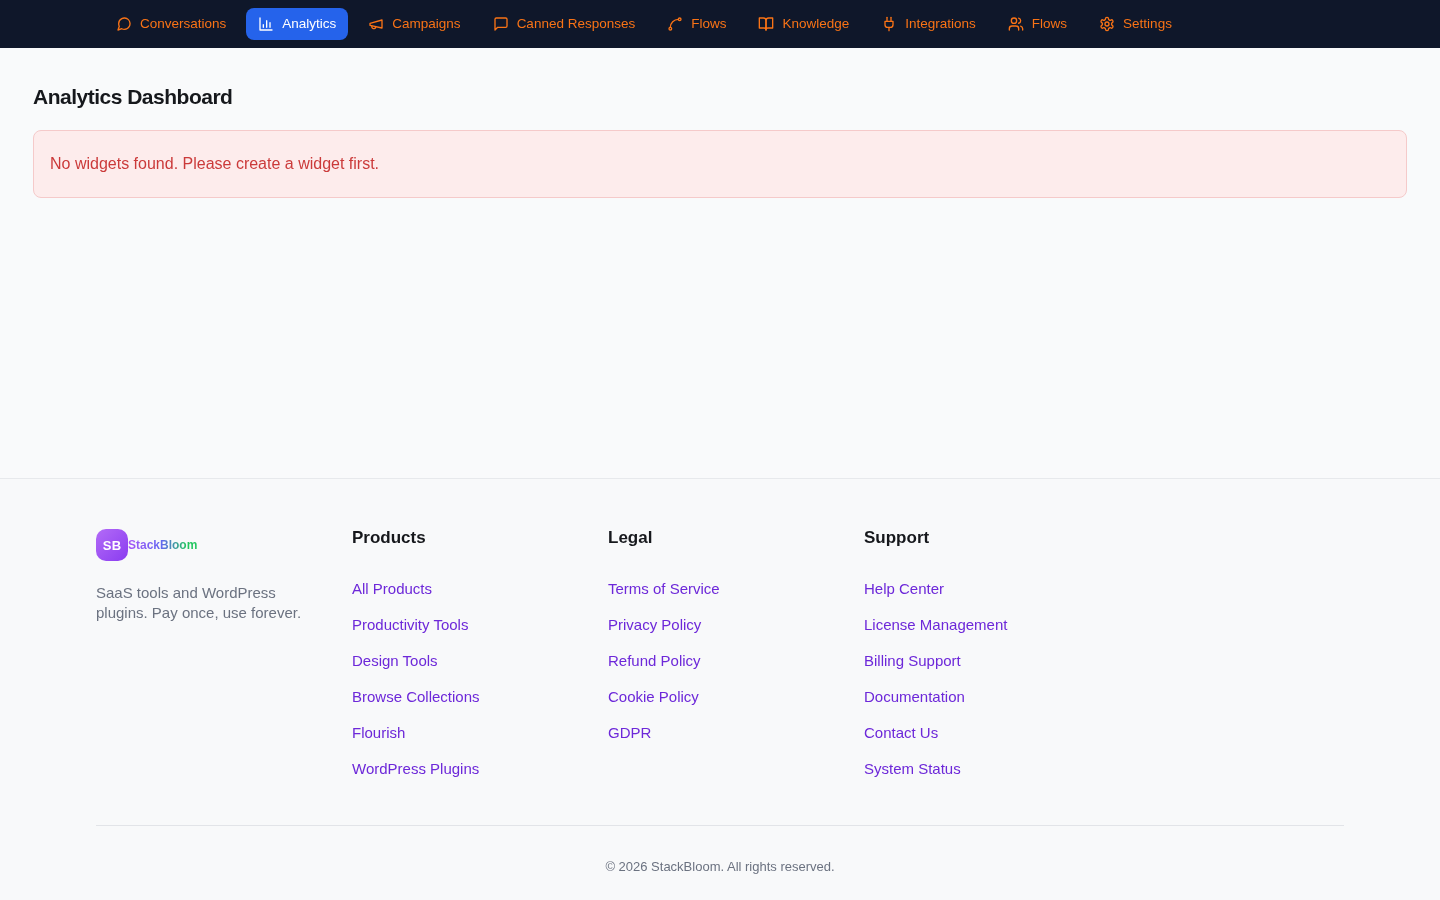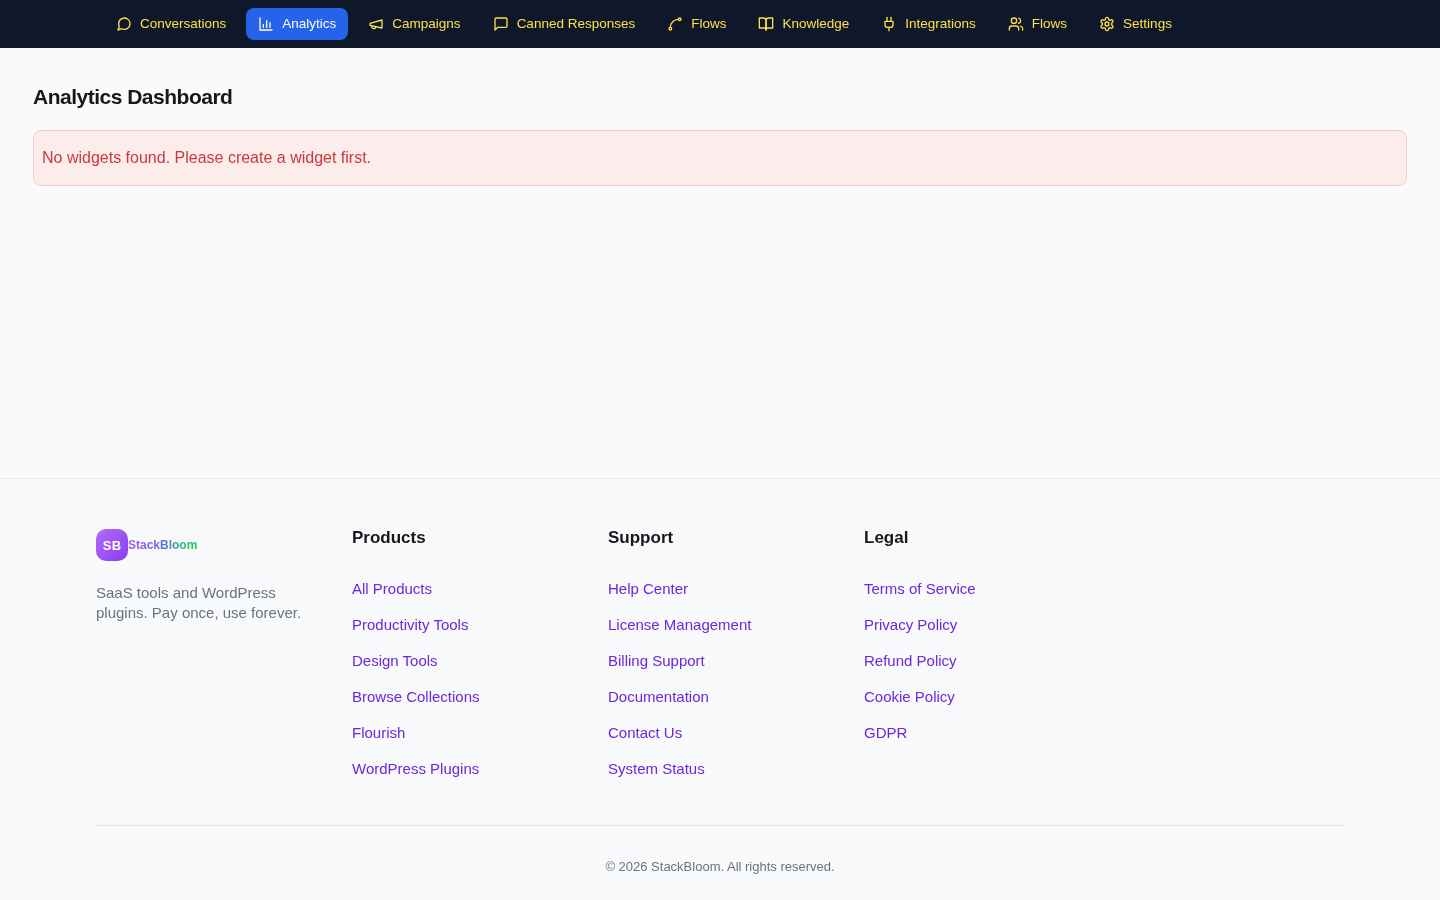--- a/index.html
+++ b/index.html
@@ -19,21 +19,21 @@
     align-items: center;
     padding-left: 104px;
     gap: 8px;
   }
   .nav-item {
     display: flex;
     align-items: center;
     gap: 8px;
     padding: 8px 12px;
     border-radius: 8px;
-    color: #fde047;
+    color: #f97316;
     font-size: 13.5px;
     line-height: 16px;
     cursor: pointer;
     white-space: nowrap;
   }
   .nav-item svg { flex: 0 0 auto; display: block; }
   .nav-item.active {
     background: #2563eb;
     color: #ffffff;
   }
@@ -44,24 +44,24 @@
     padding: 37px 33px 0 33px;
   }
   .page-title {
     font-size: 21px;
     font-weight: 800;
     letter-spacing: -0.5px;
     color: #16181c;
   }
   .alert {
     margin-top: 21px;
-    height: 56px;
+    height: 68px;
     display: flex;
     align-items: center;
-    padding: 0 8px;
+    padding: 0 16px;
     background: #fdecec;
     border: 1px solid #f5caca;
     border-radius: 8px;
     color: #cb3a3a;
     font-size: 16px;
   }
 
   
   .footer {
     min-height: 422px;
@@ -253,36 +253,36 @@
         <div class="fcol-heading">Products</div>
         <a class="flink">All Products</a>
         <a class="flink">Productivity Tools</a>
         <a class="flink">Design Tools</a>
         <a class="flink">Browse Collections</a>
         <a class="flink">Flourish</a>
         <a class="flink">WordPress Plugins</a>
       </div>
 
       <div class="fcol">
+        <div class="fcol-heading">Legal</div>
+        <a class="flink">Terms of Service</a>
+        <a class="flink">Privacy Policy</a>
+        <a class="flink">Refund Policy</a>
+        <a class="flink">Cookie Policy</a>
+        <a class="flink">GDPR</a>
+      </div>
+
+      <div class="fcol">
         <div class="fcol-heading">Support</div>
         <a class="flink">Help Center</a>
         <a class="flink">License Management</a>
         <a class="flink">Billing Support</a>
         <a class="flink">Documentation</a>
         <a class="flink">Contact Us</a>
         <a class="flink">System Status</a>
       </div>
 
-      <div class="fcol">
-        <div class="fcol-heading">Legal</div>
-        <a class="flink">Terms of Service</a>
-        <a class="flink">Privacy Policy</a>
-        <a class="flink">Refund Policy</a>
-        <a class="flink">Cookie Policy</a>
-        <a class="flink">GDPR</a>
-      </div>
-
     </div>
 
     <hr class="footer-divider">
     <div class="copyright">© 2026 StackBloom. All rights reserved.</div>
   </div>
 </footer>
 
 </body></html>

